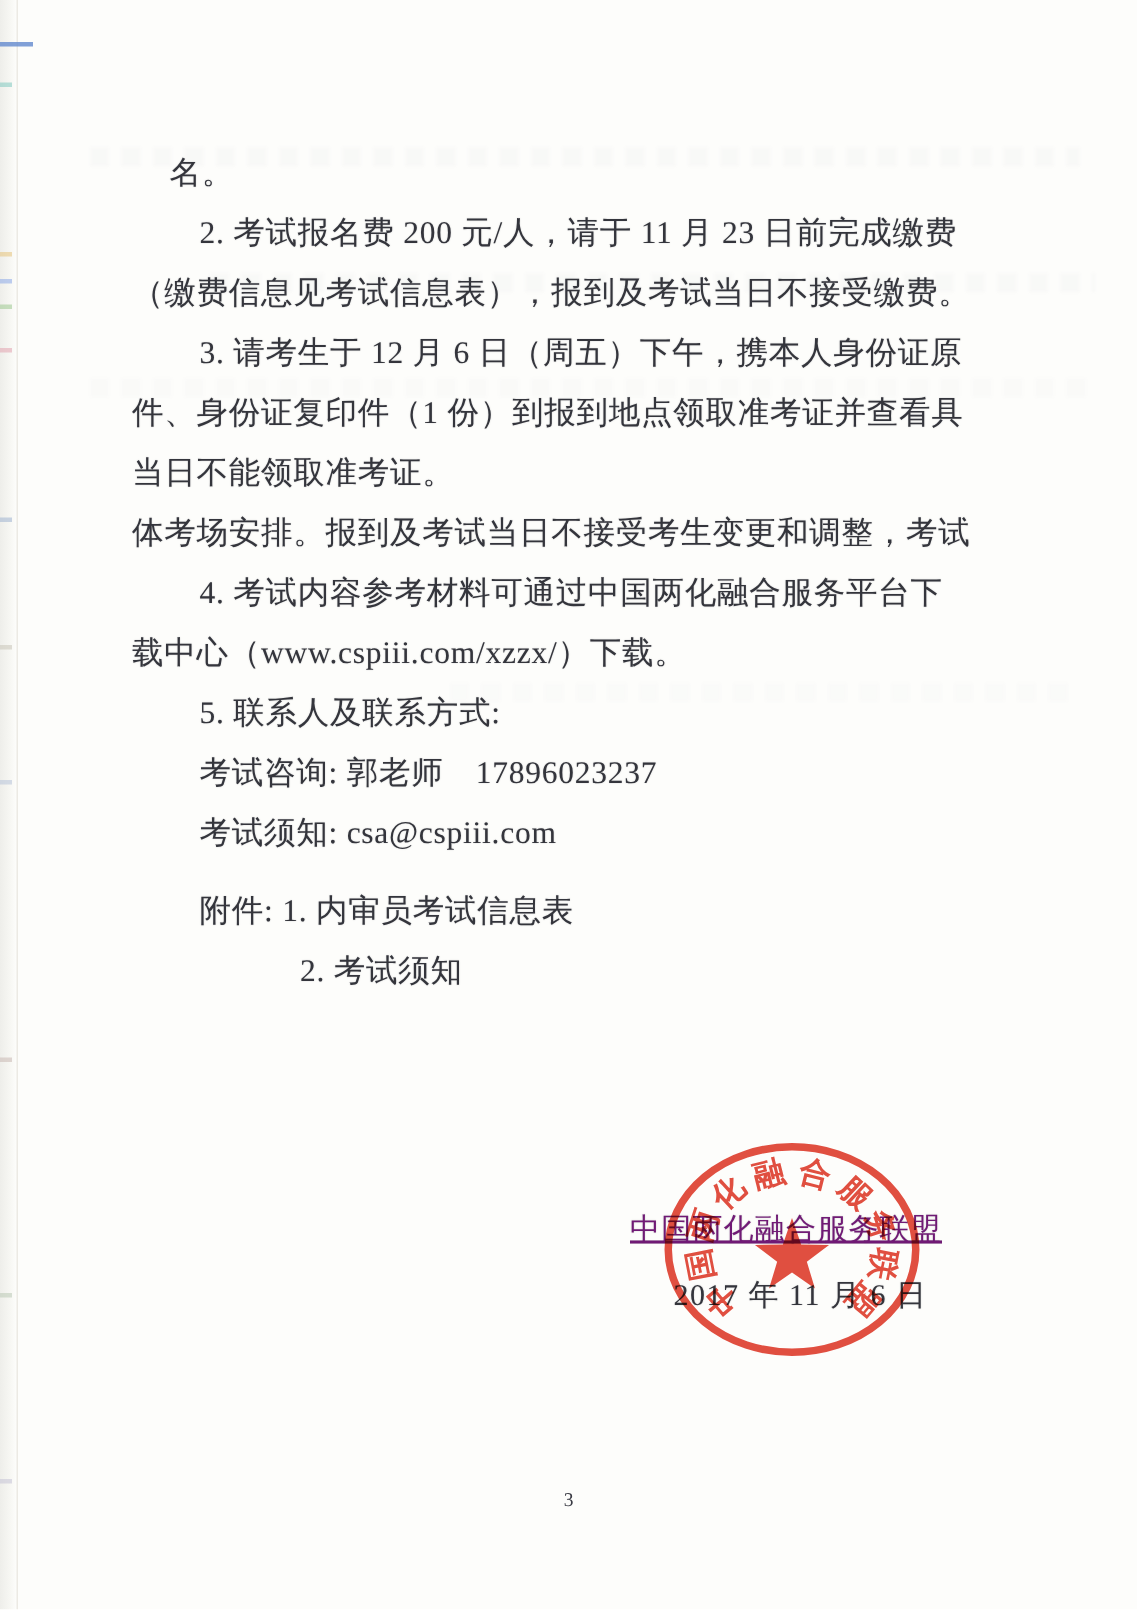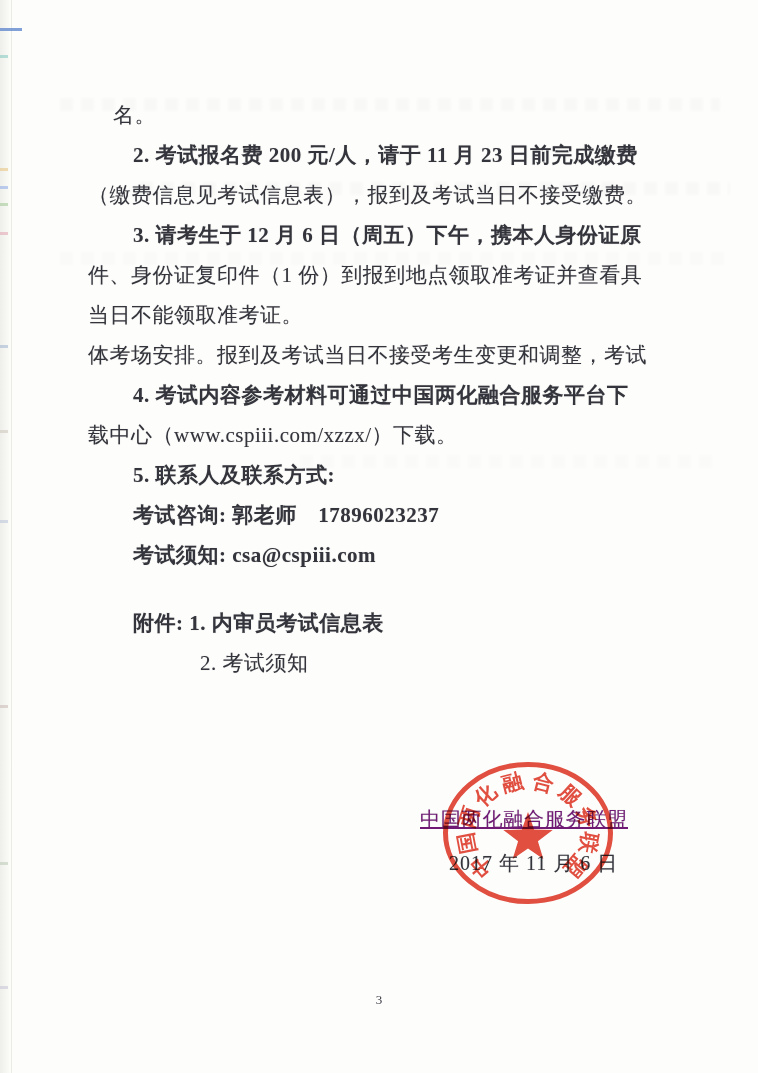--- a/index.html
+++ b/index.html
@@ -35,23 +35,23 @@
   .g3 { left: 60px;  top: 252px; width: 670px; opacity:.35; }
   .g4 { left: 300px; top: 455px; width: 420px; opacity:.3; }
 
   .content {
     position: absolute; left: 88px; top: 95px; width: 566px;
     color: #34353c; font-size: 21px; letter-spacing: .5px;
     text-shadow: 0 0 1px rgba(52,53,60,.28);
   }
   .line { height: 40px; line-height: 40px; white-space: nowrap; }
   .cont  { padding-left: 25px; }
-  .ind   { padding-left: 45px; font-weight: bold; }
+  .ind   { padding-left: 45px; }
   .ind2  { padding-left: 112px; }
-  .gap   { margin-top: 28px; }
+  .gap   { margin-top: 12px; }
 
   .sig-org {
     position: absolute; left: 420px; top: 806px;
     font-size: 20px; letter-spacing: .8px; color: #701a75;
     text-shadow: 0 0 1px rgba(52,53,60,.28); white-space: nowrap; text-decoration: underline;
   }
   .sig-date {
     position: absolute; left: 449px; top: 850px;
     font-size: 20px; letter-spacing: 1px; color: #34353c;
     text-shadow: 0 0 1px rgba(52,53,60,.28); white-space: nowrap;

